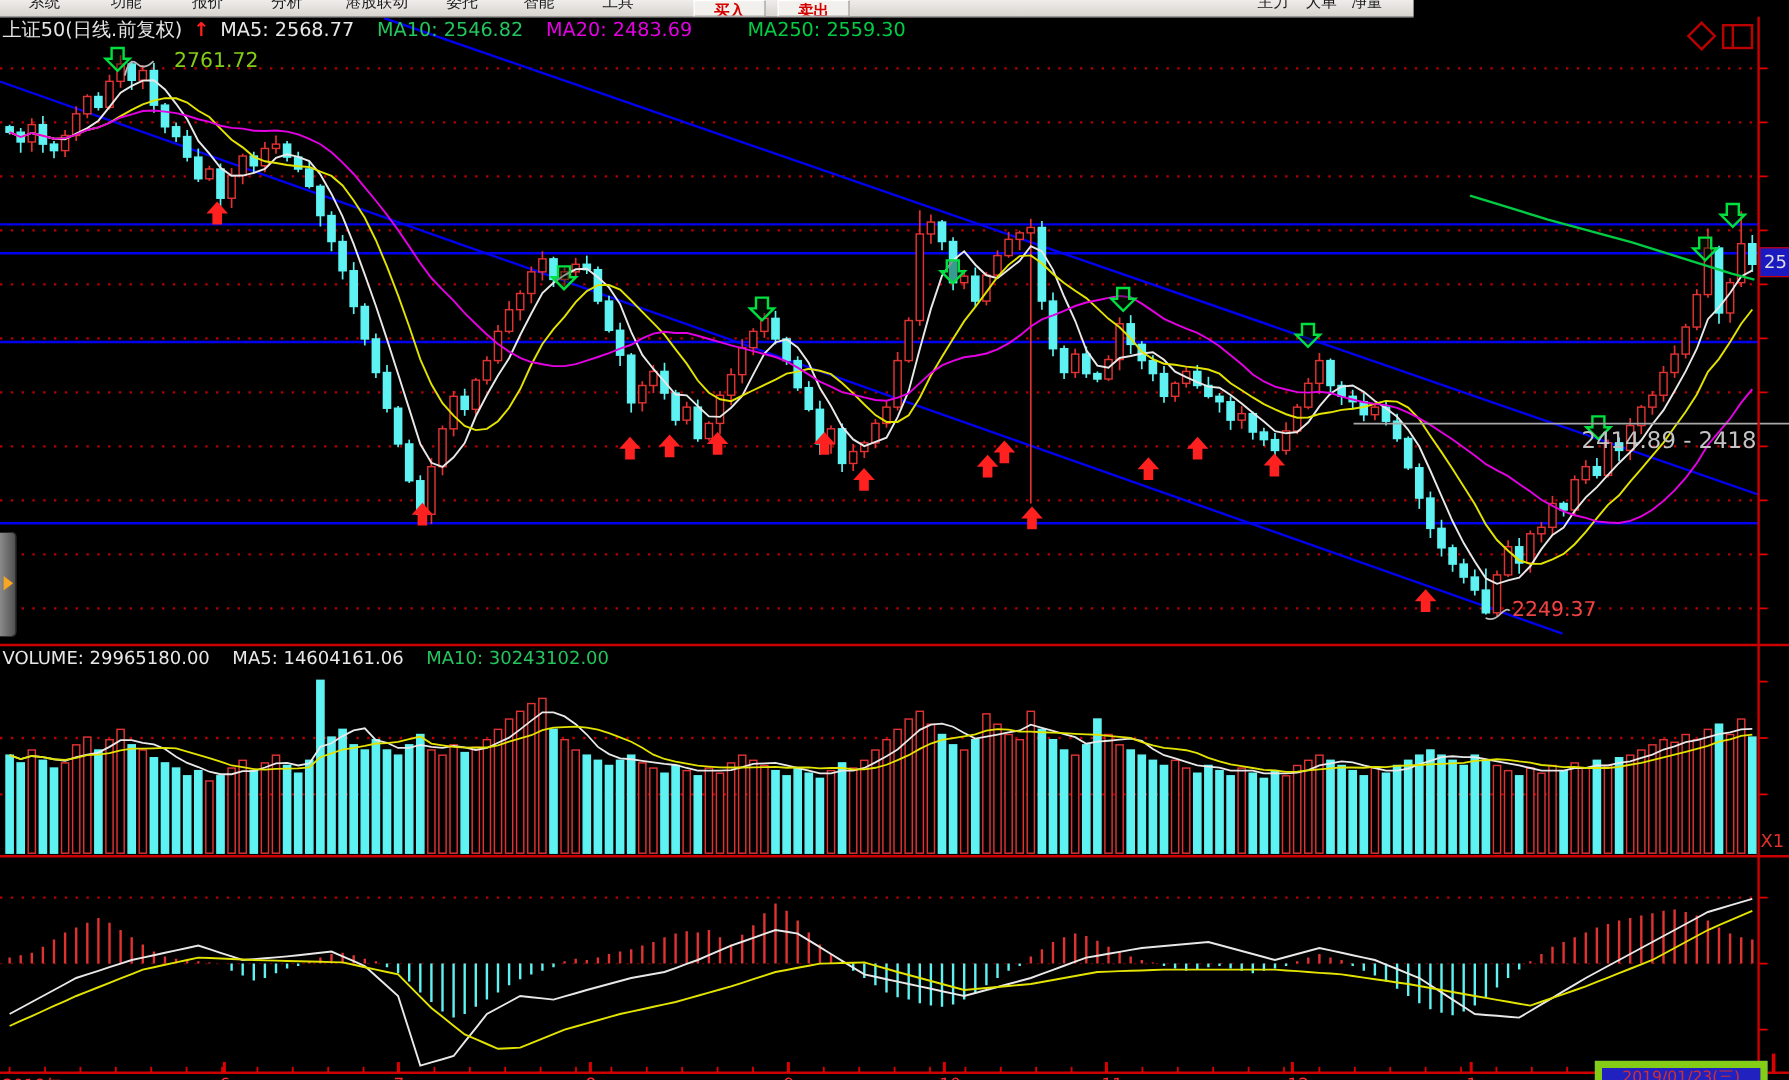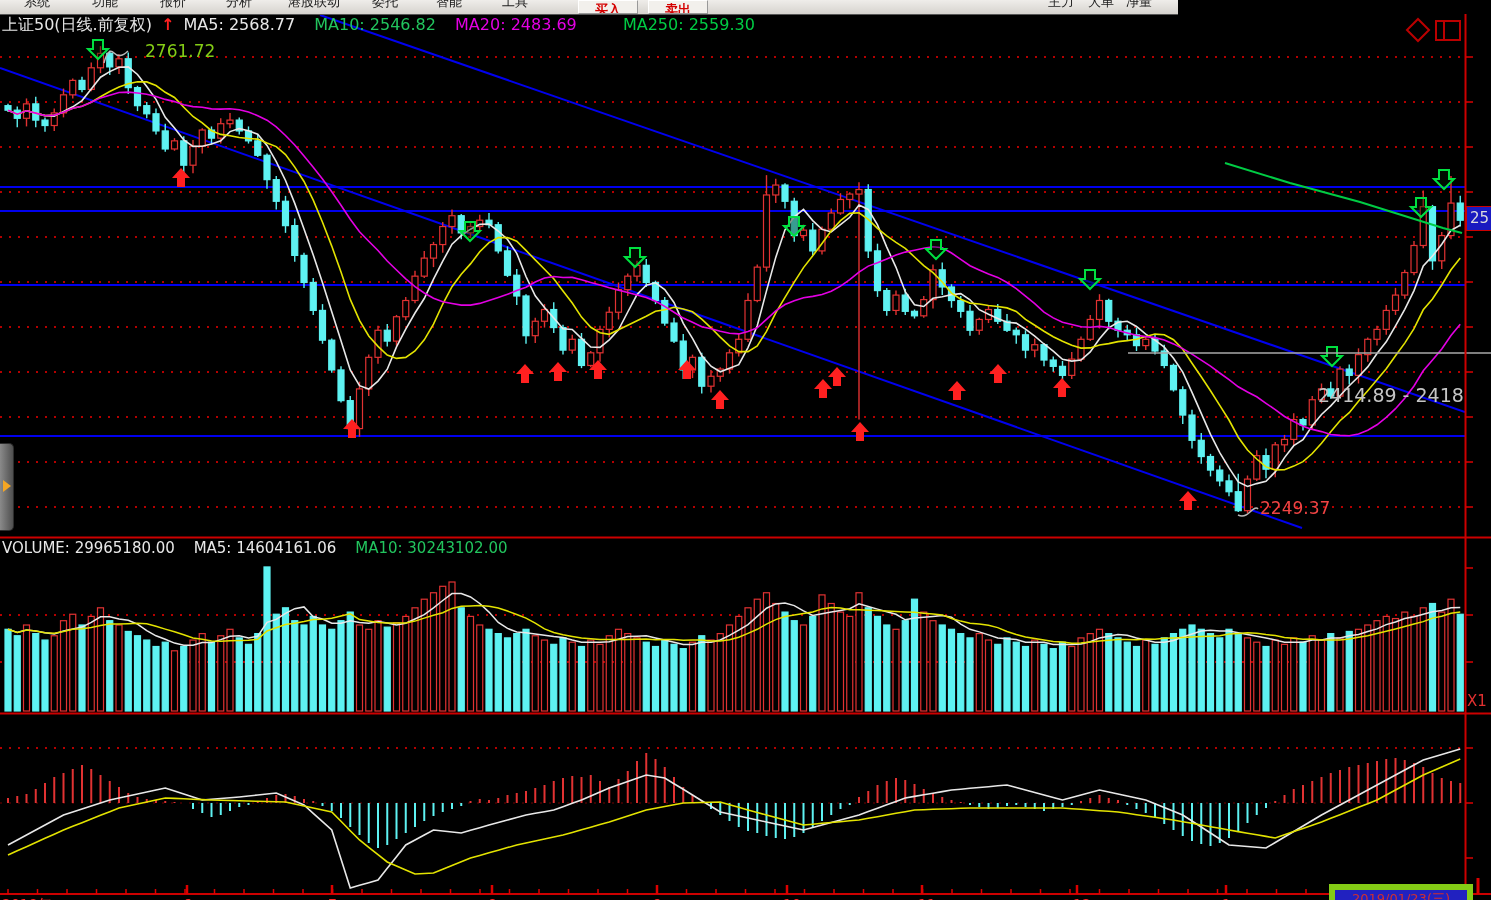--- a/index.html
+++ b/index.html
@@ -19,21 +19,21 @@
   #legend-main{left:2px;top:15px;font-size:16px;}
   #legend-main .t{color:#e5e5e5;}
   .arrow-up-glyph{color:#ff2020;font-weight:bold;margin:0 4px;}
   .c-white{color:#e8e8e8;} .c-yellow{color:#22c55e;} .c-magenta{color:#e300e3;}
   .c-green{color:#00cc44;margin-left:27px;} .c-gray{color:#c8c8c8;}
   .gap{margin-right:14px;}
   #legend-vol{left:2px;top:539px;font-size:15px;}
   #legend-macd{left:2px;top:716px;font-size:16px;}
   #hi-label{left:130px;top:41px;font-size:17px;color:#84cc16;margin-left:15px;}
   #lo-label{left:1260px;top:498px;font-size:17px;color:#ef4444;}
-  #range-label{left:1318px;top:356px;font-size:19px;color:#c4c4c4;z-index:4;margin-top:28px;}
+  #range-label{left:1318px;top:356px;font-size:19px;color:#c4c4c4;z-index:4;}
   #price-tag{left:1466px;top:206px;width:24px;height:23px;background:#1a1ac0;
     border:1px solid #cc0000;color:#dcdcdc;font-size:15px;line-height:22px;padding-left:3px;}
   #vol-scale{left:1467px;top:692px;color:#e03030;font-size:15px;}
   #date-tag{left:1329px;top:884px;width:132px;height:15px;background:#2121c0;
     border:6px solid #84cc16;color:#d03030;font-size:13px;line-height:17px;text-align:center;
     overflow:hidden;}
   .axis-month{position:absolute;z-index:3;top:896px;color:#ff2a2a;font-size:14px;}
   
   #left-handle{position:absolute;left:0;top:443px;width:13px;height:86px;z-index:4;
     background:linear-gradient(90deg,#8a8a8a,#4f4f4f);border:1px solid #2d2d2d;border-left:none;

